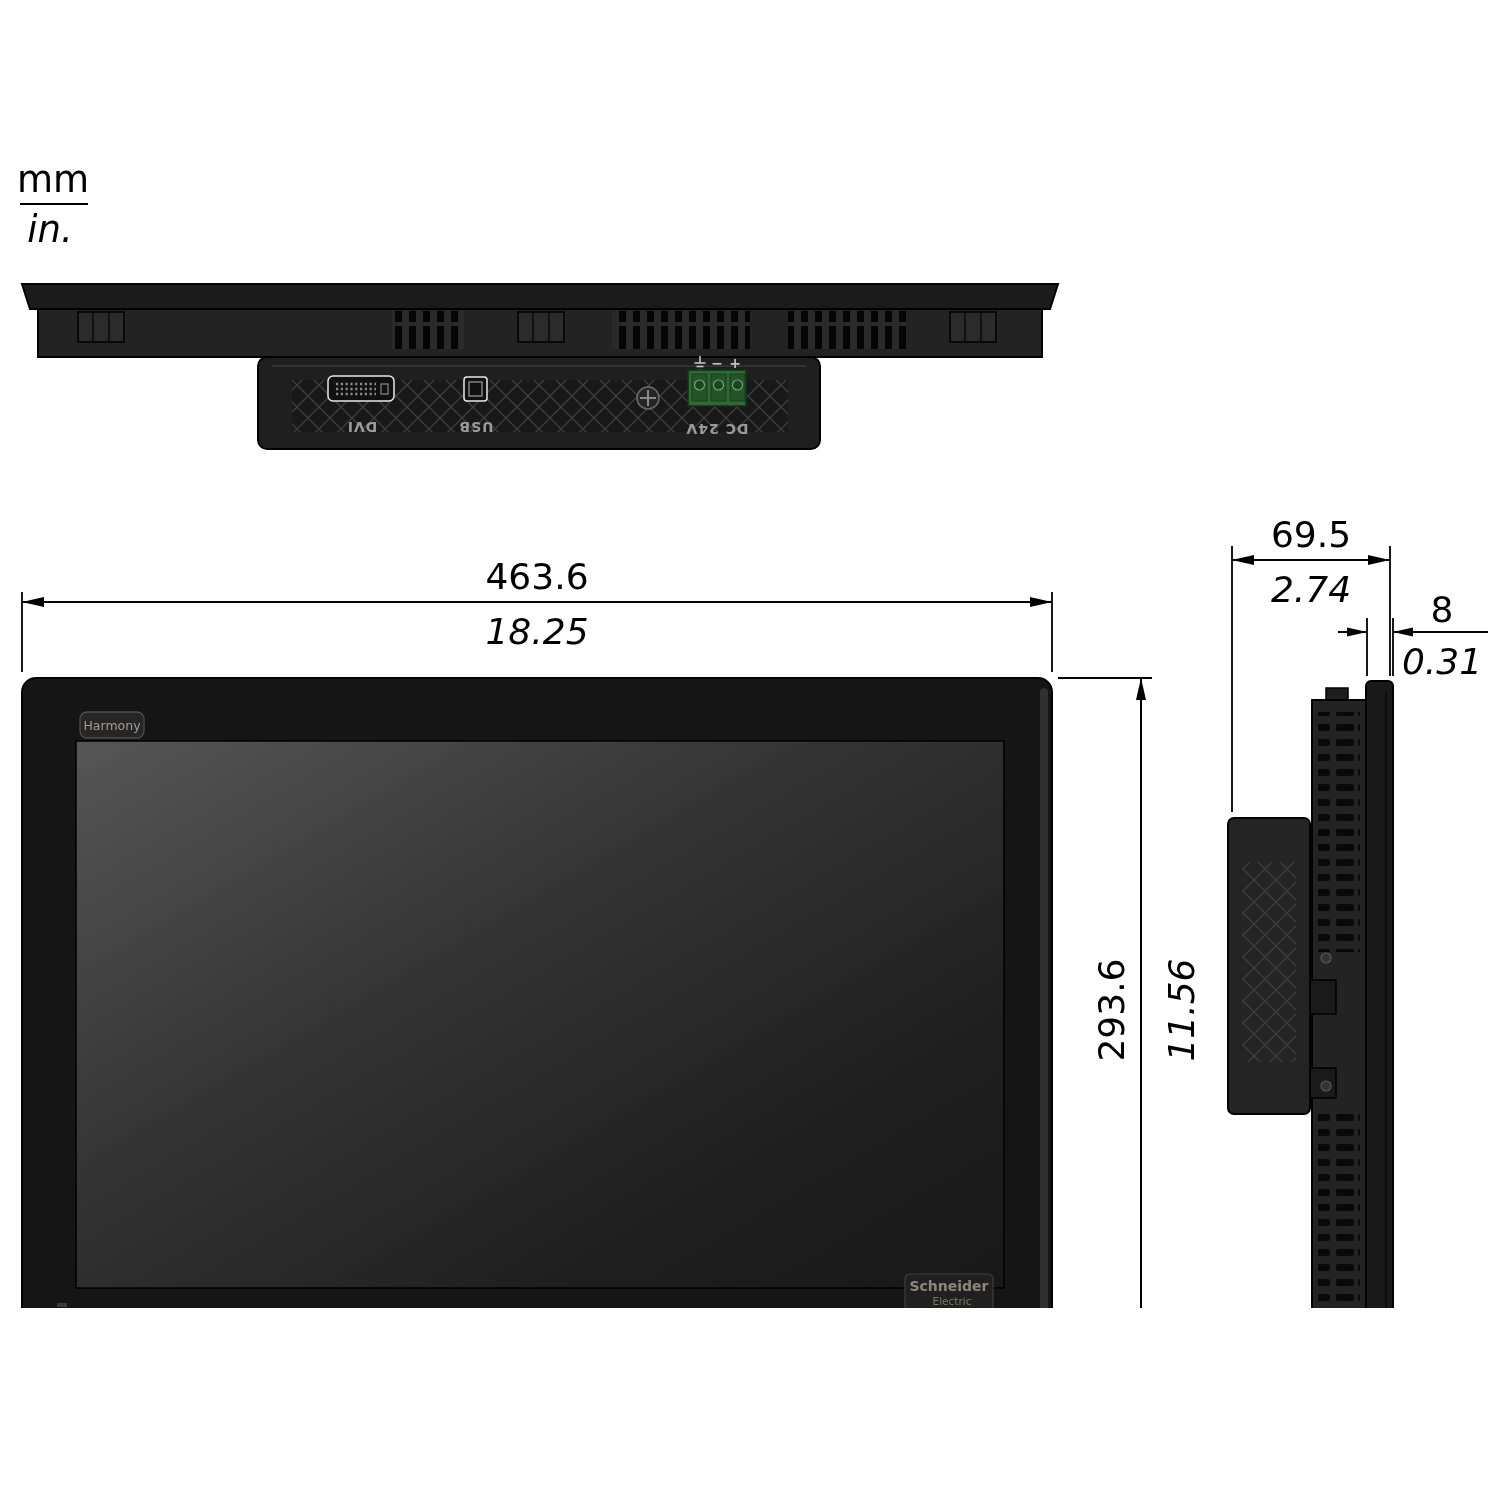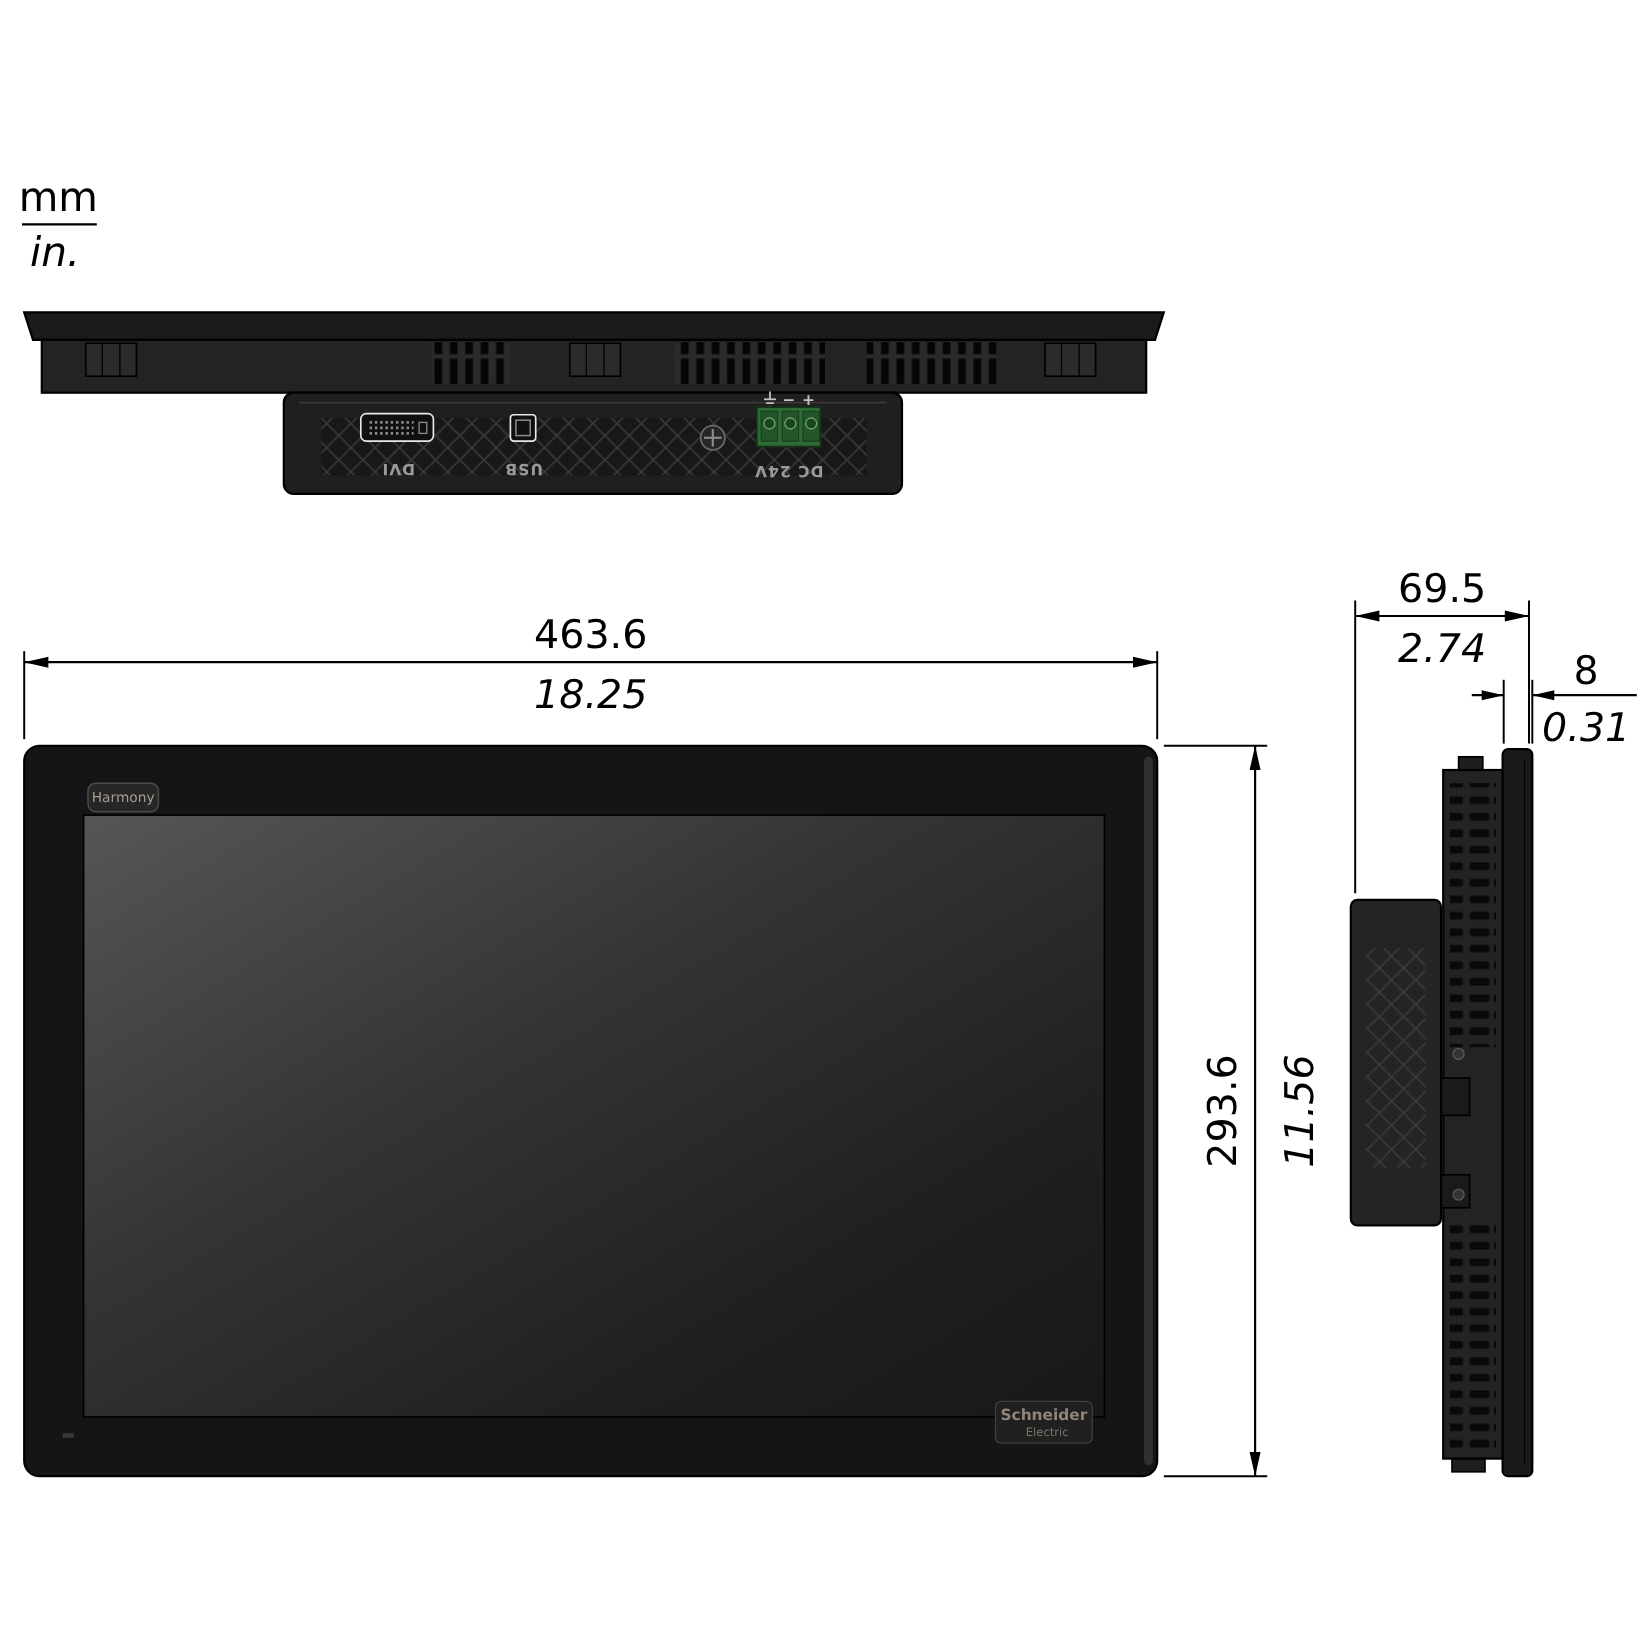--- a/index.html
+++ b/index.html
@@ -1,16 +1,16 @@
 <!DOCTYPE html>
 <html><head>
 <meta charset="utf-8">
 <style>
   html,body{margin:0;padding:0;background:#fff;}
-  .stage{position:relative;width:1500px;height:1500px;background:#fff;overflow:hidden;}
+  .stage{position:relative;width:1500px;height:1308px;background:#fff;overflow:hidden;}
   svg{display:block;}
   text{font-family:"DejaVu Sans", sans-serif;fill:#000;}
   .dim{font-size:36px;}
   .inch{font-style:italic;}
   .legend{font-size:37px;}
   .portlbl{font-size:14px;fill:#9a9a9a;font-weight:600;letter-spacing:1px;}
   .badge-txt{font-size:12.5px;fill:#a89c8c;}
   .logo1{font-size:14px;font-weight:bold;fill:#8f8678;}
   .logo2{font-size:10.5px;fill:#7d7568;}
   .mark{font-size:14px;fill:#c4c4c4;font-weight:bold;}

